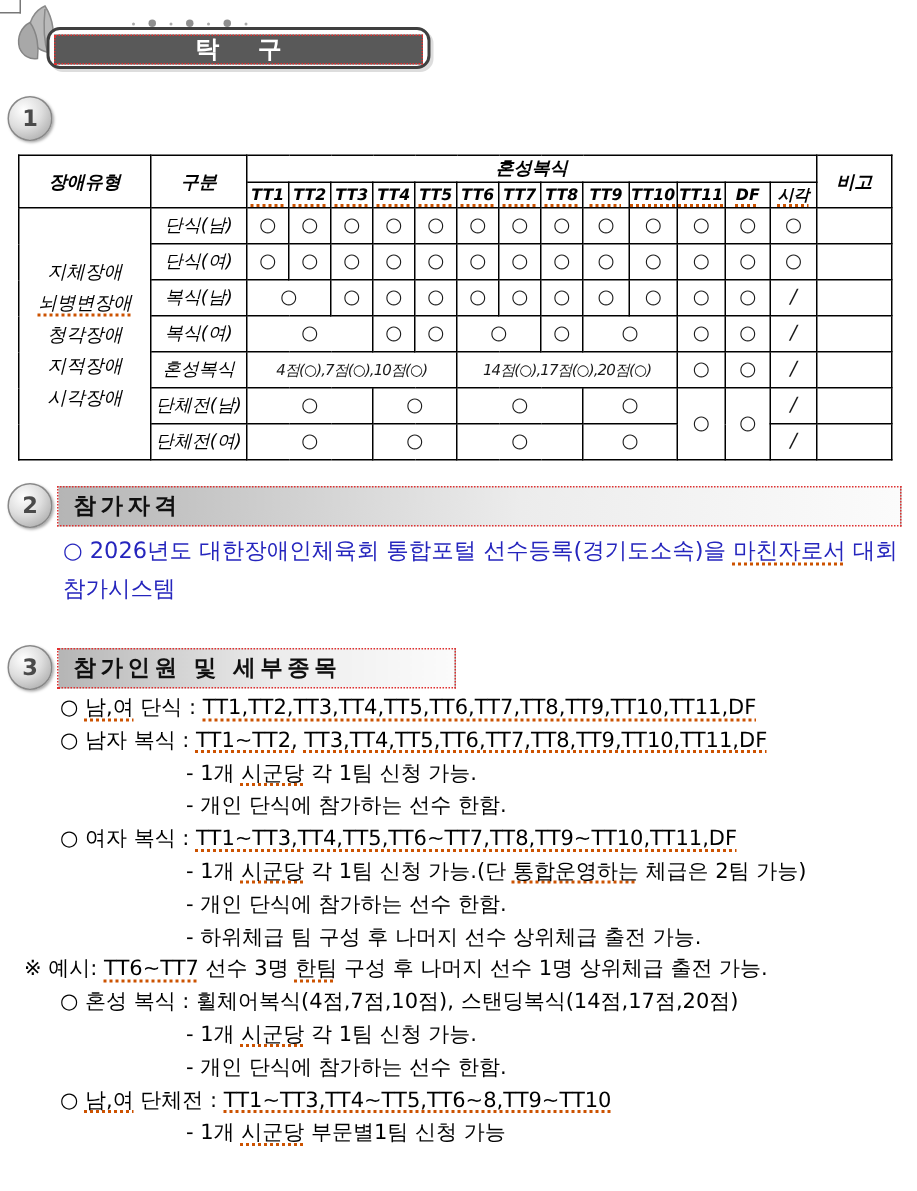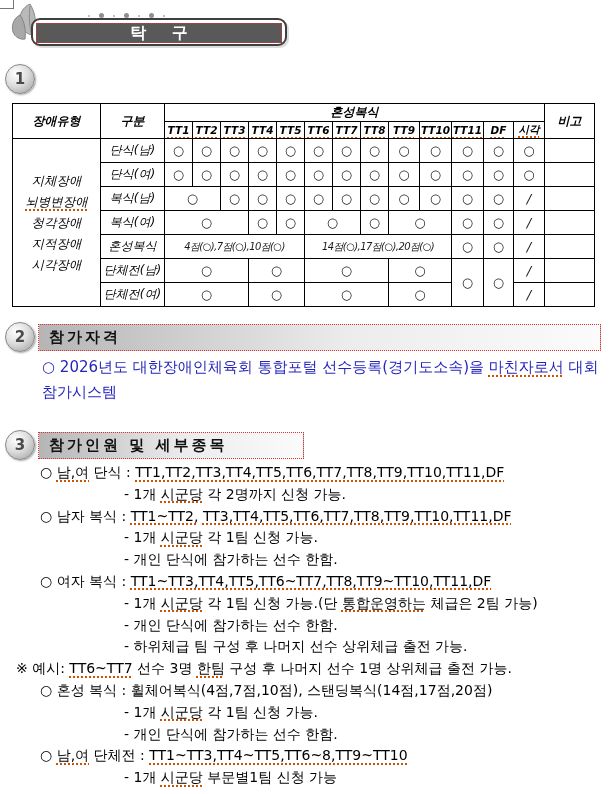--- a/index.html
+++ b/index.html
@@ -249,21 +249,20 @@
     <div class="tline ind0"><span>○ 2026년도 대한장애인체육회 통합포털 선수등록(경기도소속)을 </span><span class="sq">마친자로서</span><span> 대회참가시스템</span></div>
   </div>
 
 <div class="sec" id="sec3">
   <div class="num">3</div>
   <div class="bar">참가인원 및 세부종목</div>
 </div>
 
 <div class="entrybody" id="entry-body">
     <div class="tline ind0"><span>○ </span><span class="sq">남,여</span><span> 단식 : </span><span class="sq">TT1,TT2,TT3,TT4,TT5,TT6,TT7,TT8,TT9,TT10,TT11,DF</span></div>
-    <div class="tline ind1"><span>- 1개 </span><span class="sq">시군당</span><span> 각 2명까지 신청 가능.</span></div>
     <div class="tline ind0"><span>○ 남자 복식 : </span><span class="sq">TT1~TT2,</span><span> </span><span class="sq">TT3,TT4,TT5,TT6,TT7,TT8,TT9,TT10,TT11,DF</span></div>
     <div class="tline ind1"><span>- 1개 </span><span class="sq">시군당</span><span> 각 1팀 신청 가능.</span></div>
     <div class="tline ind1"><span>- 개인 단식에 참가하는 선수 한함.</span></div>
     <div class="tline ind0"><span>○ 여자 복식 : </span><span class="sq">TT1~TT3,TT4,TT5,TT6~TT7,TT8,TT9~TT10,TT11,DF</span></div>
     <div class="tline ind1"><span>- 1개 </span><span class="sq">시군당</span><span> 각 1팀 신청 가능.(단 </span><span class="sq">통합운영하는</span><span> 체급은 2팀 가능)</span></div>
     <div class="tline ind1"><span>- 개인 단식에 참가하는 선수 한함.</span></div>
     <div class="tline ind1"><span>- 하위체급 팀 구성 후 나머지 선수 상위체급 출전 가능.</span></div>
     <div class="tline ind2"><span>※ 예시: </span><span class="sq">TT6~TT7</span><span> 선수 3명 </span><span class="sq">한팀</span><span> 구성 후 나머지 선수 1명 상위체급 출전 가능.</span></div>
     <div class="tline ind0"><span>○ 혼성 복식 : 휠체어복식(4점,7점,10점), 스탠딩복식(14점,17점,20점)</span></div>
     <div class="tline ind1"><span>- 1개 </span><span class="sq">시군당</span><span> 각 1팀 신청 가능.</span></div>

